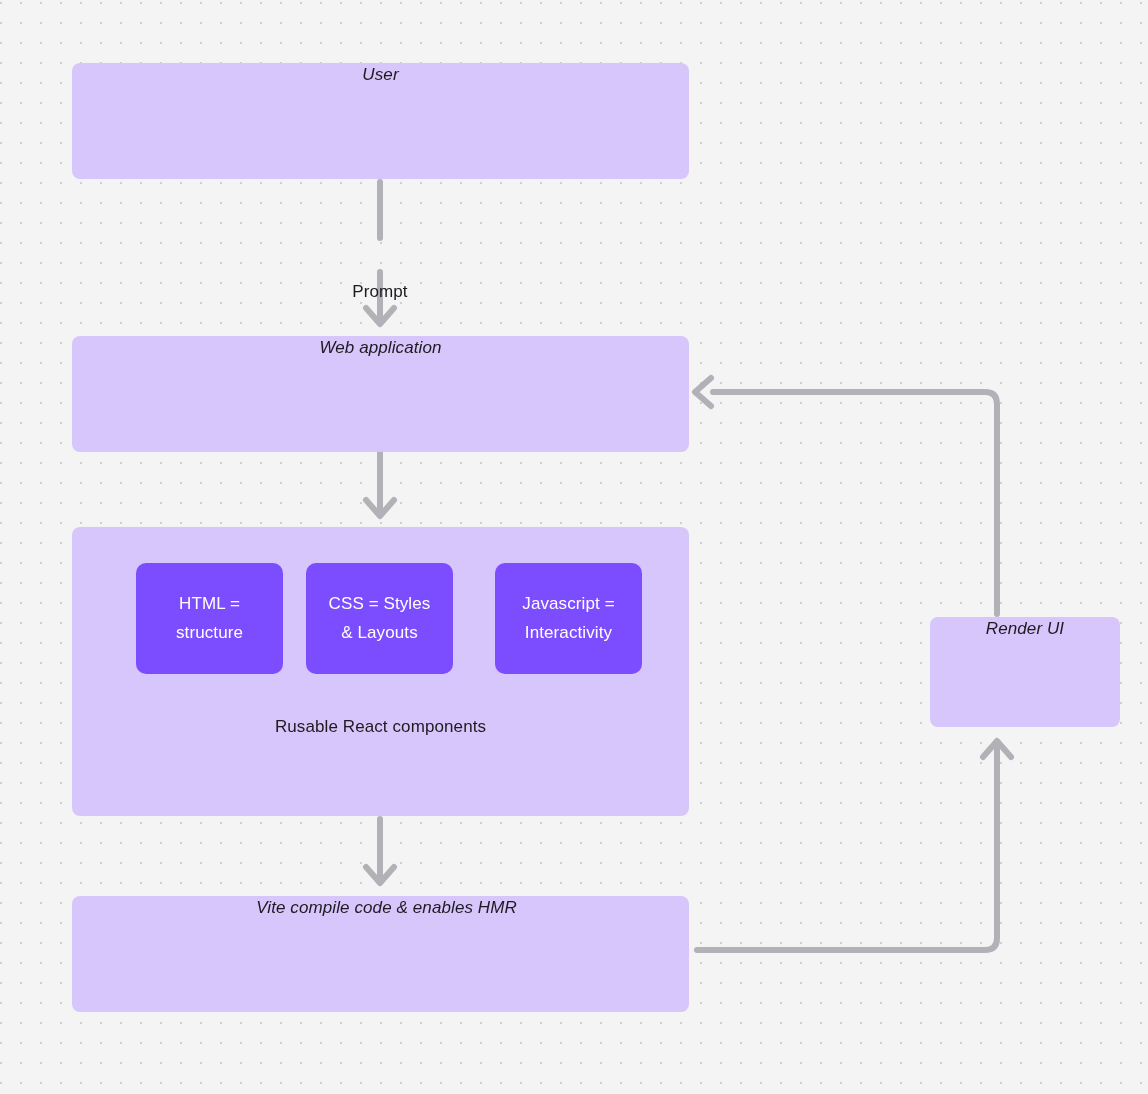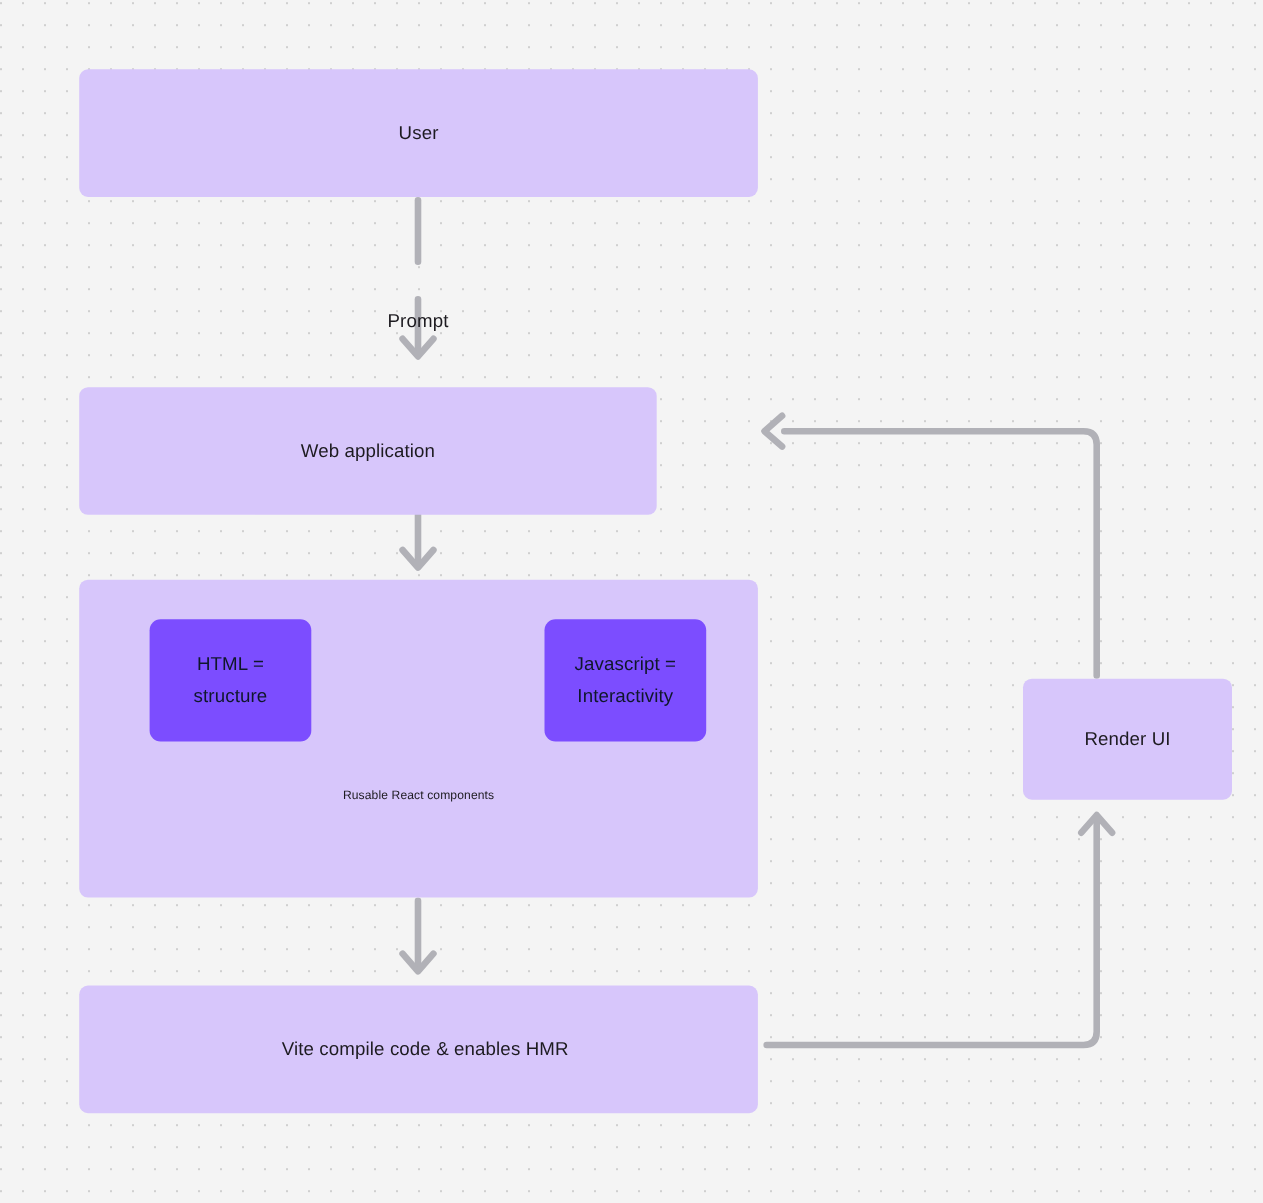--- a/index.html
+++ b/index.html
@@ -47,23 +47,24 @@
     stroke-width: 6;
     stroke-linecap: round;
     stroke-linejoin: round;
   }
 
   
   .node {
     position: absolute;
     box-sizing: border-box;
     display: flex;
-    align-items: center;
+    align-items: flex-start;
     justify-content: center;
     text-align: center;
+    font-style: italic;
   }
 
   .node-outer {
     background: #d7c6fb;
     border-radius: 8px;
   }
 
   .node-label {
     color: #1d1b20;
     font-size: 17px;
@@ -77,22 +78,22 @@
   #node-user {
     left: 72px;
     top: 63px;
     width: 617px;
     height: 116px;
   }
 
   
   #node-web-application {
     left: 72px;
-    top: 352px;
-    width: 525px;
+    top: 336px;
+    width: 617px;
     height: 116px;
   }
 
   
   #node-components {
     left: 72px;
     top: 527px;
     width: 617px;
     height: 289px;
     display: block;
@@ -106,38 +107,38 @@
     border-radius: 10px;
     display: flex;
     align-items: center;
     justify-content: center;
     text-align: center;
     top: 36px;
     width: 147px;
     height: 111px;
   }
   .inner-label {
-    color: #0f172a;
+    color: #ffffff;
     font-size: 17px;
     line-height: 1.7;
     letter-spacing: 0.1px;
     white-space: pre-line;
   }
   #inner-html { left: 64px; }
   #inner-css  { left: 234px; }
   #inner-js   { left: 423px; }
 
   #components-caption {
     position: absolute;
     left: 0;
     top: 190px;
     width: 617px;
     text-align: center;
     color: #1d1b20;
-    font-size: 11px;
+    font-size: 17px;
     letter-spacing: 0.1px;
   }
 
   
   #node-vite {
     left: 72px;
     top: 896px;
     width: 617px;
     height: 116px;
     padding-left: 12px;
@@ -212,20 +213,24 @@
     <span class="node-label">Web application</span>
   </div>
 
   <div class="node-outer" id="node-components">
 
     <div class="inner-box" id="inner-html">
       <span class="inner-label">HTML =
 structure</span>
     </div>
 
+    <div class="inner-box" id="inner-css">
+      <span class="inner-label">CSS = Styles
+&amp; Layouts</span>
+    </div>
 
     <div class="inner-box" id="inner-js">
       <span class="inner-label">Javascript =
 Interactivity</span>
     </div>
 
     <div id="components-caption">Rusable React components</div>
   </div>
 
   <div class="node node-outer" id="node-vite">

